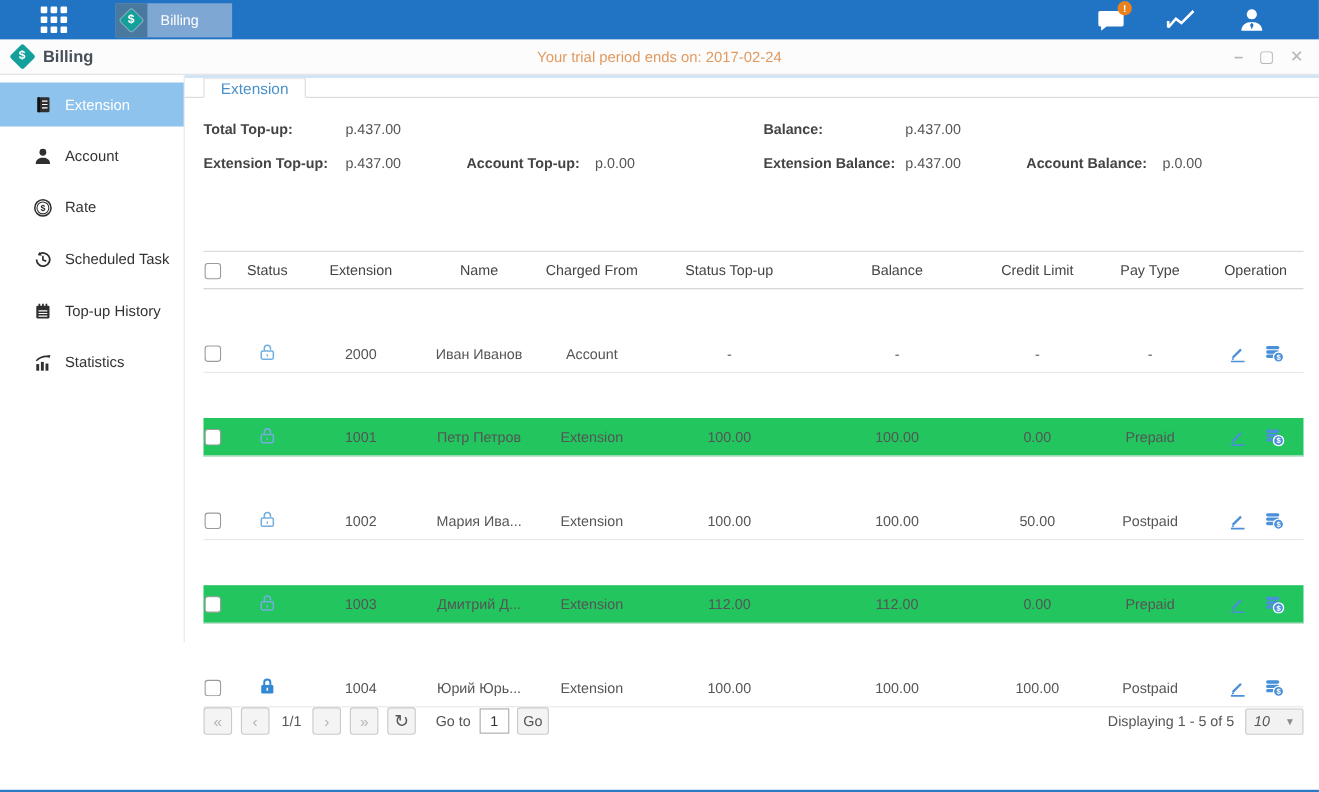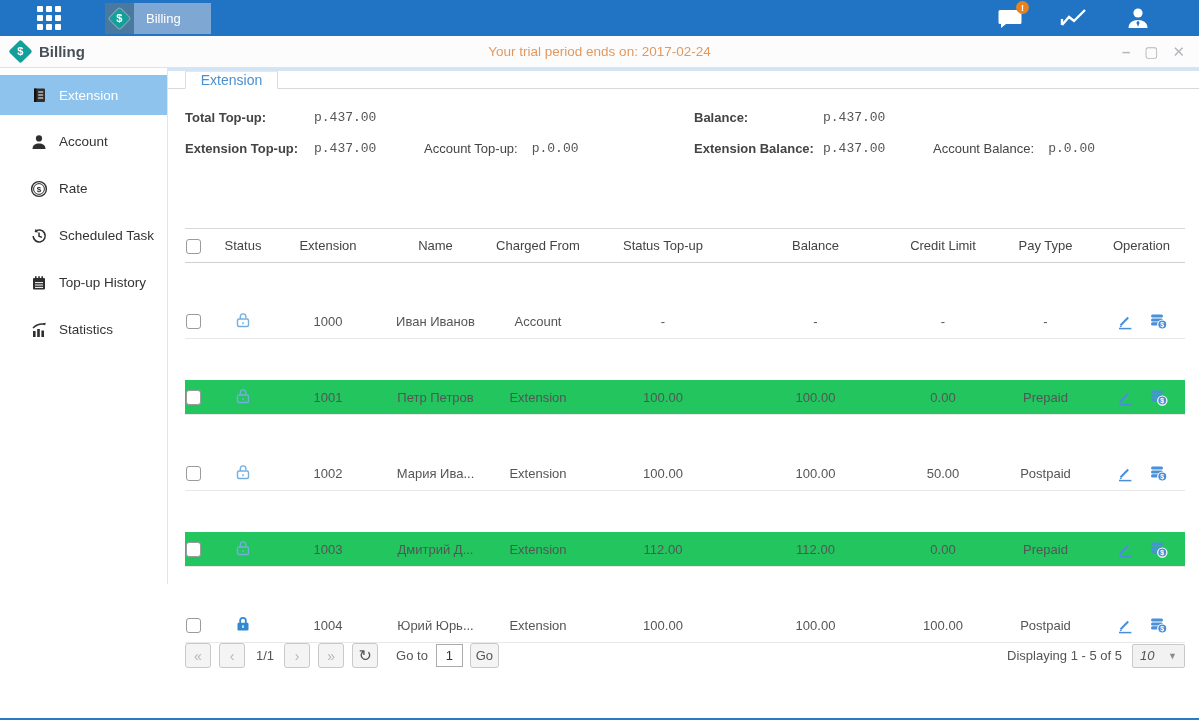--- a/index.html
+++ b/index.html
@@ -37,22 +37,22 @@
   .side-item .sicon { width:18px; height:18px; flex:none; display:flex; align-items:center; justify-content:center; }
 
   .main { flex:1; display:flex; flex-direction:column; border-top:3px solid #d3e5f5; background:#fff; }
   .tabstrip { height:33px; border-bottom:1px solid #d9d9d9; display:flex; padding-left:17px; }
   .tab-active { width:93px; background:#fff; border:1px solid #dcdcdc; border-top-color:#e8e8e8; border-bottom:1px solid #fff; margin-bottom:-1px; color:#4a90cd; font-size:14px; display:flex; align-items:center; justify-content:center; cursor:pointer; }
 
   
   .summary { padding:13px 14px 4px 17px; display:grid; grid-template-columns:500px 1fr; }
   .sum-row { display:flex; align-items:center; height:31px; font-size:13px; }
   .sum-label { font-weight:bold; color:#444; width:129px; flex:none; }
-  .sum-value { color:#555; width:110px; flex:none;font-family:Liberation Mono, monospace; }
-  .sum-label2 { font-weight:normal; color:#444; flex:none; margin-right:14px; }
+  .sum-value { color:#555; width:110px; flex:none; }
+  .sum-label2 { font-weight:bold; color:#444; flex:none; margin-right:14px; }
   .sum-col-right { padding-left:9px; }
 
   
   .btn-row { padding:10px 0 0 17px; display:flex; gap:8px; }
   .btn { background:#2e87d3; color:#fff; border:none; font-size:13px; height:29px; padding:0 13px; border-radius:3px; cursor:pointer; font-family:inherit; }
 
   
   .table { margin:19px 0 0 17px; width:1000px; font-size:13px; color:#555; }
   .thead, .trow { display:grid; grid-template-columns:28px 60px 110px 105px 100px 150px 155px 100px 105px 87px; align-items:center; height:35px;margin-top:41px; }
   .thead { border-top:1px solid #d7d7d7; border-bottom:1px solid #cfcfcf; color:#444; }
@@ -264,21 +264,21 @@
         <div class="cell">
           <span style="display: inline-flex;">
             <svg width="18" height="18" viewBox="0 0 18 18">
                   <rect x="3.5" y="8" width="11" height="7.5" rx="1.5" fill="none" stroke="#74aede" stroke-width="1.4"></rect>
                   <path d="M6.3 8 V5.7 A2.8 2.8 0 0 1 11.9 5.7 V7" fill="none" stroke="#74aede" stroke-width="1.4"></path>
                   <path d="M9 11 v2.2" stroke="#74aede" stroke-width="1.3"></path>
                 </svg>
           </span>
           
         </div>
-        <div class="cell">1000</div>
+        <div class="cell">2000</div>
         <div class="cell">Иван Иванов</div>
         <div class="cell">Account</div>
         <div class="cell">-</div>
         <div class="cell">-</div>
         <div class="cell">-</div>
         <div class="cell">-</div>
         <div class="cell ops">
           <span class="op">
             <svg width="18" height="18" viewBox="0 0 18 18">
                   <path d="M4.6 13.2 L12.2 5.6" stroke="#4a90d9" stroke-width="2.1"></path>

